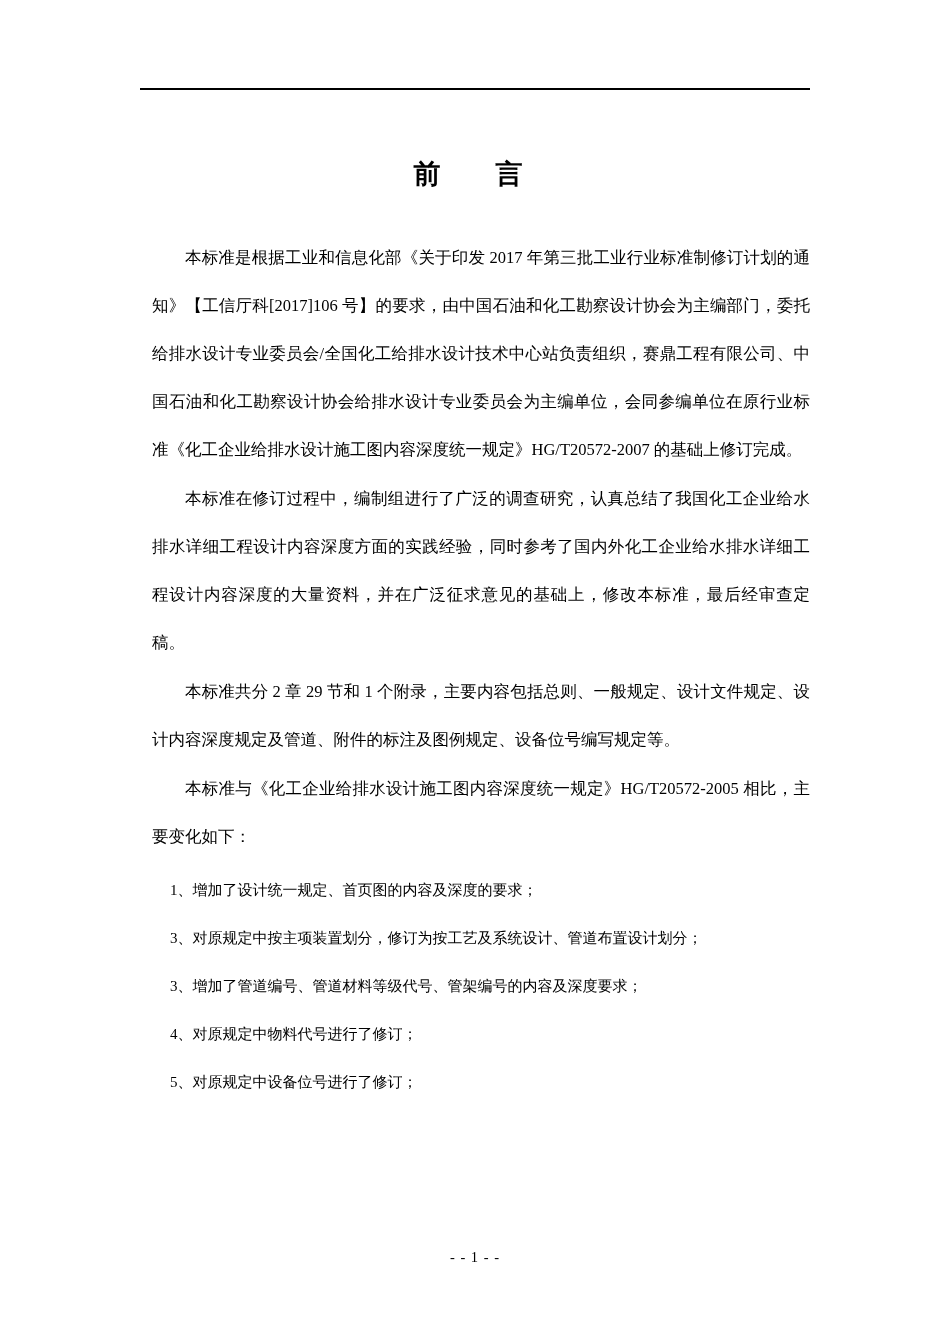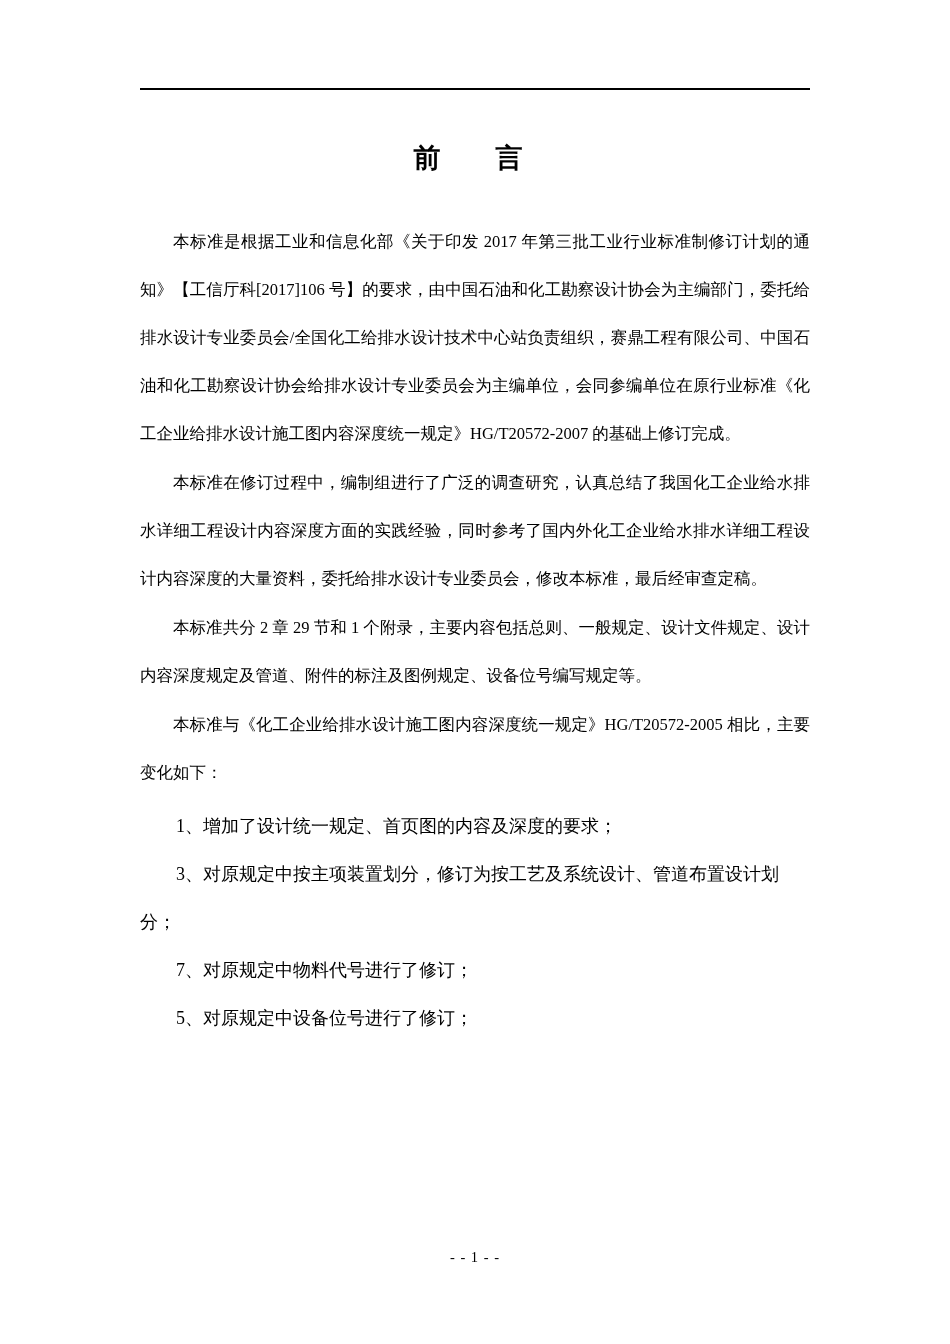--- a/index.html
+++ b/index.html
@@ -14,21 +14,21 @@
     color: #000000;
     position: relative;
     overflow: hidden;
   }
   .page {
     position: absolute;
     left: 0; top: 0;
     width: 950px;
     height: 1344px;
     box-sizing: border-box;
-    padding: 0 140px;
+    padding: 16px 140px;
   }
   .header-rule {
     position: absolute;
     left: 140px;
     right: 140px;
     top: 88px;
     border-top: 2px solid #000;
     height: 0;
   }
   .title {
@@ -36,33 +36,33 @@
     text-align: center;
     font-size: 27px;
     font-weight: bold;
     letter-spacing: 14px;
     font-family: "Liberation Serif", "DejaVu Serif", serif;
   }
   .body-block {
     margin-top: 42px;
   }
   p.para {
-    margin: 0 0 1px 0;
+    margin: 0 0 1px 12px;
     font-size: 16.5px;
     line-height: 48px;
     text-align: justify;
     text-justify: inter-ideograph;
     text-indent: 2em;
   }
   p.para.wide {
     letter-spacing: 0.6px;
   }
   p.item {
     margin: 0;
-    font-size: 18px;
+    font-size: 15px;
     line-height: 48px;
     text-indent: 2em;
     font-family: Liberation Serif, serif;
   }
   .gap-small { height: 4px; }
   .footer {
     position: absolute;
     left: 0;
     right: 0;
     bottom: 78px;
@@ -76,27 +76,28 @@
 <body>
 
 <div class="page">
 
   <div class="header-rule"></div>
 
   <div class="title">前　言</div>
 
   <div class="body-block">
     <p class="para">本标准是根据工业和信息化部《关于印发 2017 年第三批工业行业标准制修订计划的通知》【工信厅科[2017]106 号】的要求，由中国石油和化工勘察设计协会为主编部门，委托给排水设计专业委员会/全国化工给排水设计技术中心站负责组织，赛鼎工程有限公司、中国石油和化工勘察设计协会给排水设计专业委员会为主编单位，会同参编单位在原行业标准《化工企业给排水设计施工图内容深度统一规定》HG/T20572-2007 的基础上修订完成。</p>
-    <p class="para">本标准在修订过程中，编制组进行了广泛的调查研究，认真总结了我国化工企业给水排水详细工程设计内容深度方面的实践经验，同时参考了国内外化工企业给水排水详细工程设计内容深度的大量资料，委托给排水设计专业委员会，修改本标准，最后经审查定稿。</p>
+    <p class="para">本标准在修订过程中，编制组进行了广泛的调查研究，认真总结了我国化工企业给水排水详细工程设计内容深度方面的实践经验，同时参考了国内外化工企业给水排水详细工程设计内容深度的大量资料，并在广泛征求意见的基础上，修改本标准，最后经审查定稿。</p>
     <p class="para">本标准共分 2 章 29 节和 1 个附录，主要内容包括总则、一般规定、设计文件规定、设计内容深度规定及管道、附件的标注及图例规定、设备位号编写规定等。</p>
     <p class="para">本标准与《化工企业给排水设计施工图内容深度统一规定》HG/T20572-2005 相比，主要变化如下：</p>
 
     <div class="gap-small"></div>
 
     <p class="item">1、增加了设计统一规定、首页图的内容及深度的要求；</p>
     <p class="item">3、对原规定中按主项装置划分，修订为按工艺及系统设计、管道布置设计划分；</p>
-    <p class="item">7、对原规定中物料代号进行了修订；</p>
+    <p class="item">3、增加了管道编号、管道材料等级代号、管架编号的内容及深度要求；</p>
+    <p class="item">4、对原规定中物料代号进行了修订；</p>
     <p class="item">5、对原规定中设备位号进行了修订；</p>
   </div>
 
   <div class="footer">- - 1 - -</div>
 
 </div>
 
 </body></html>

